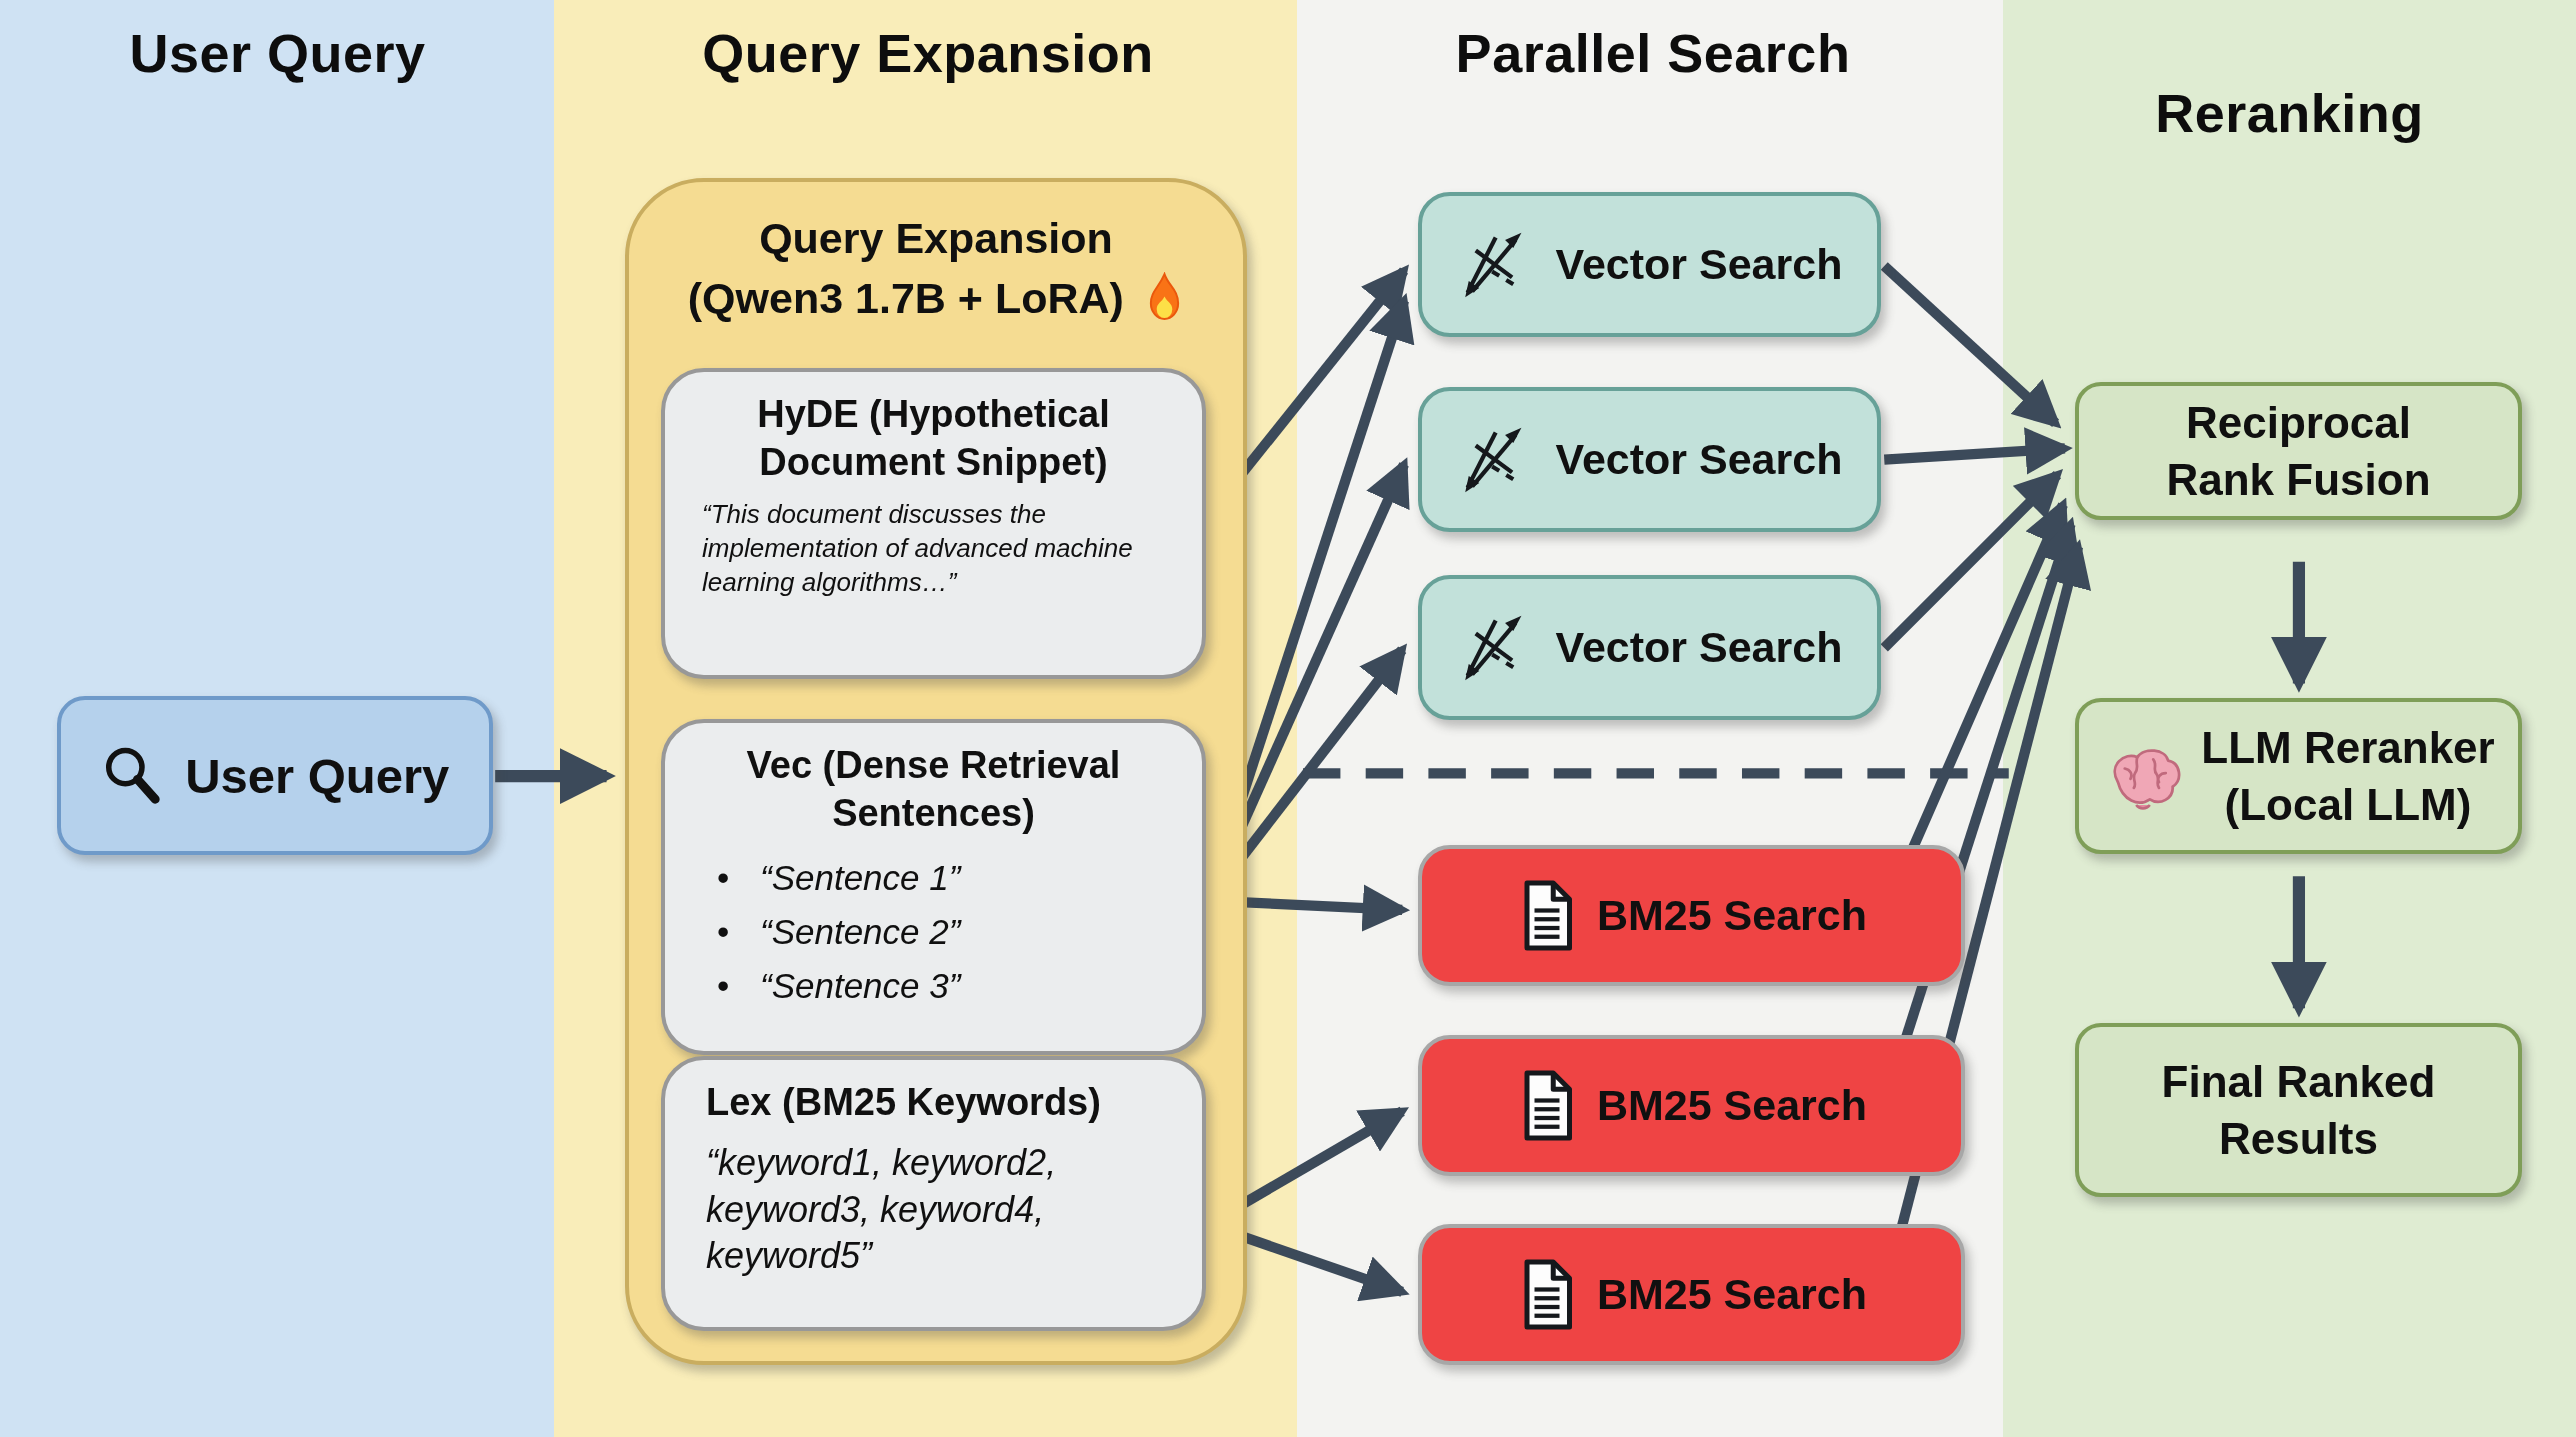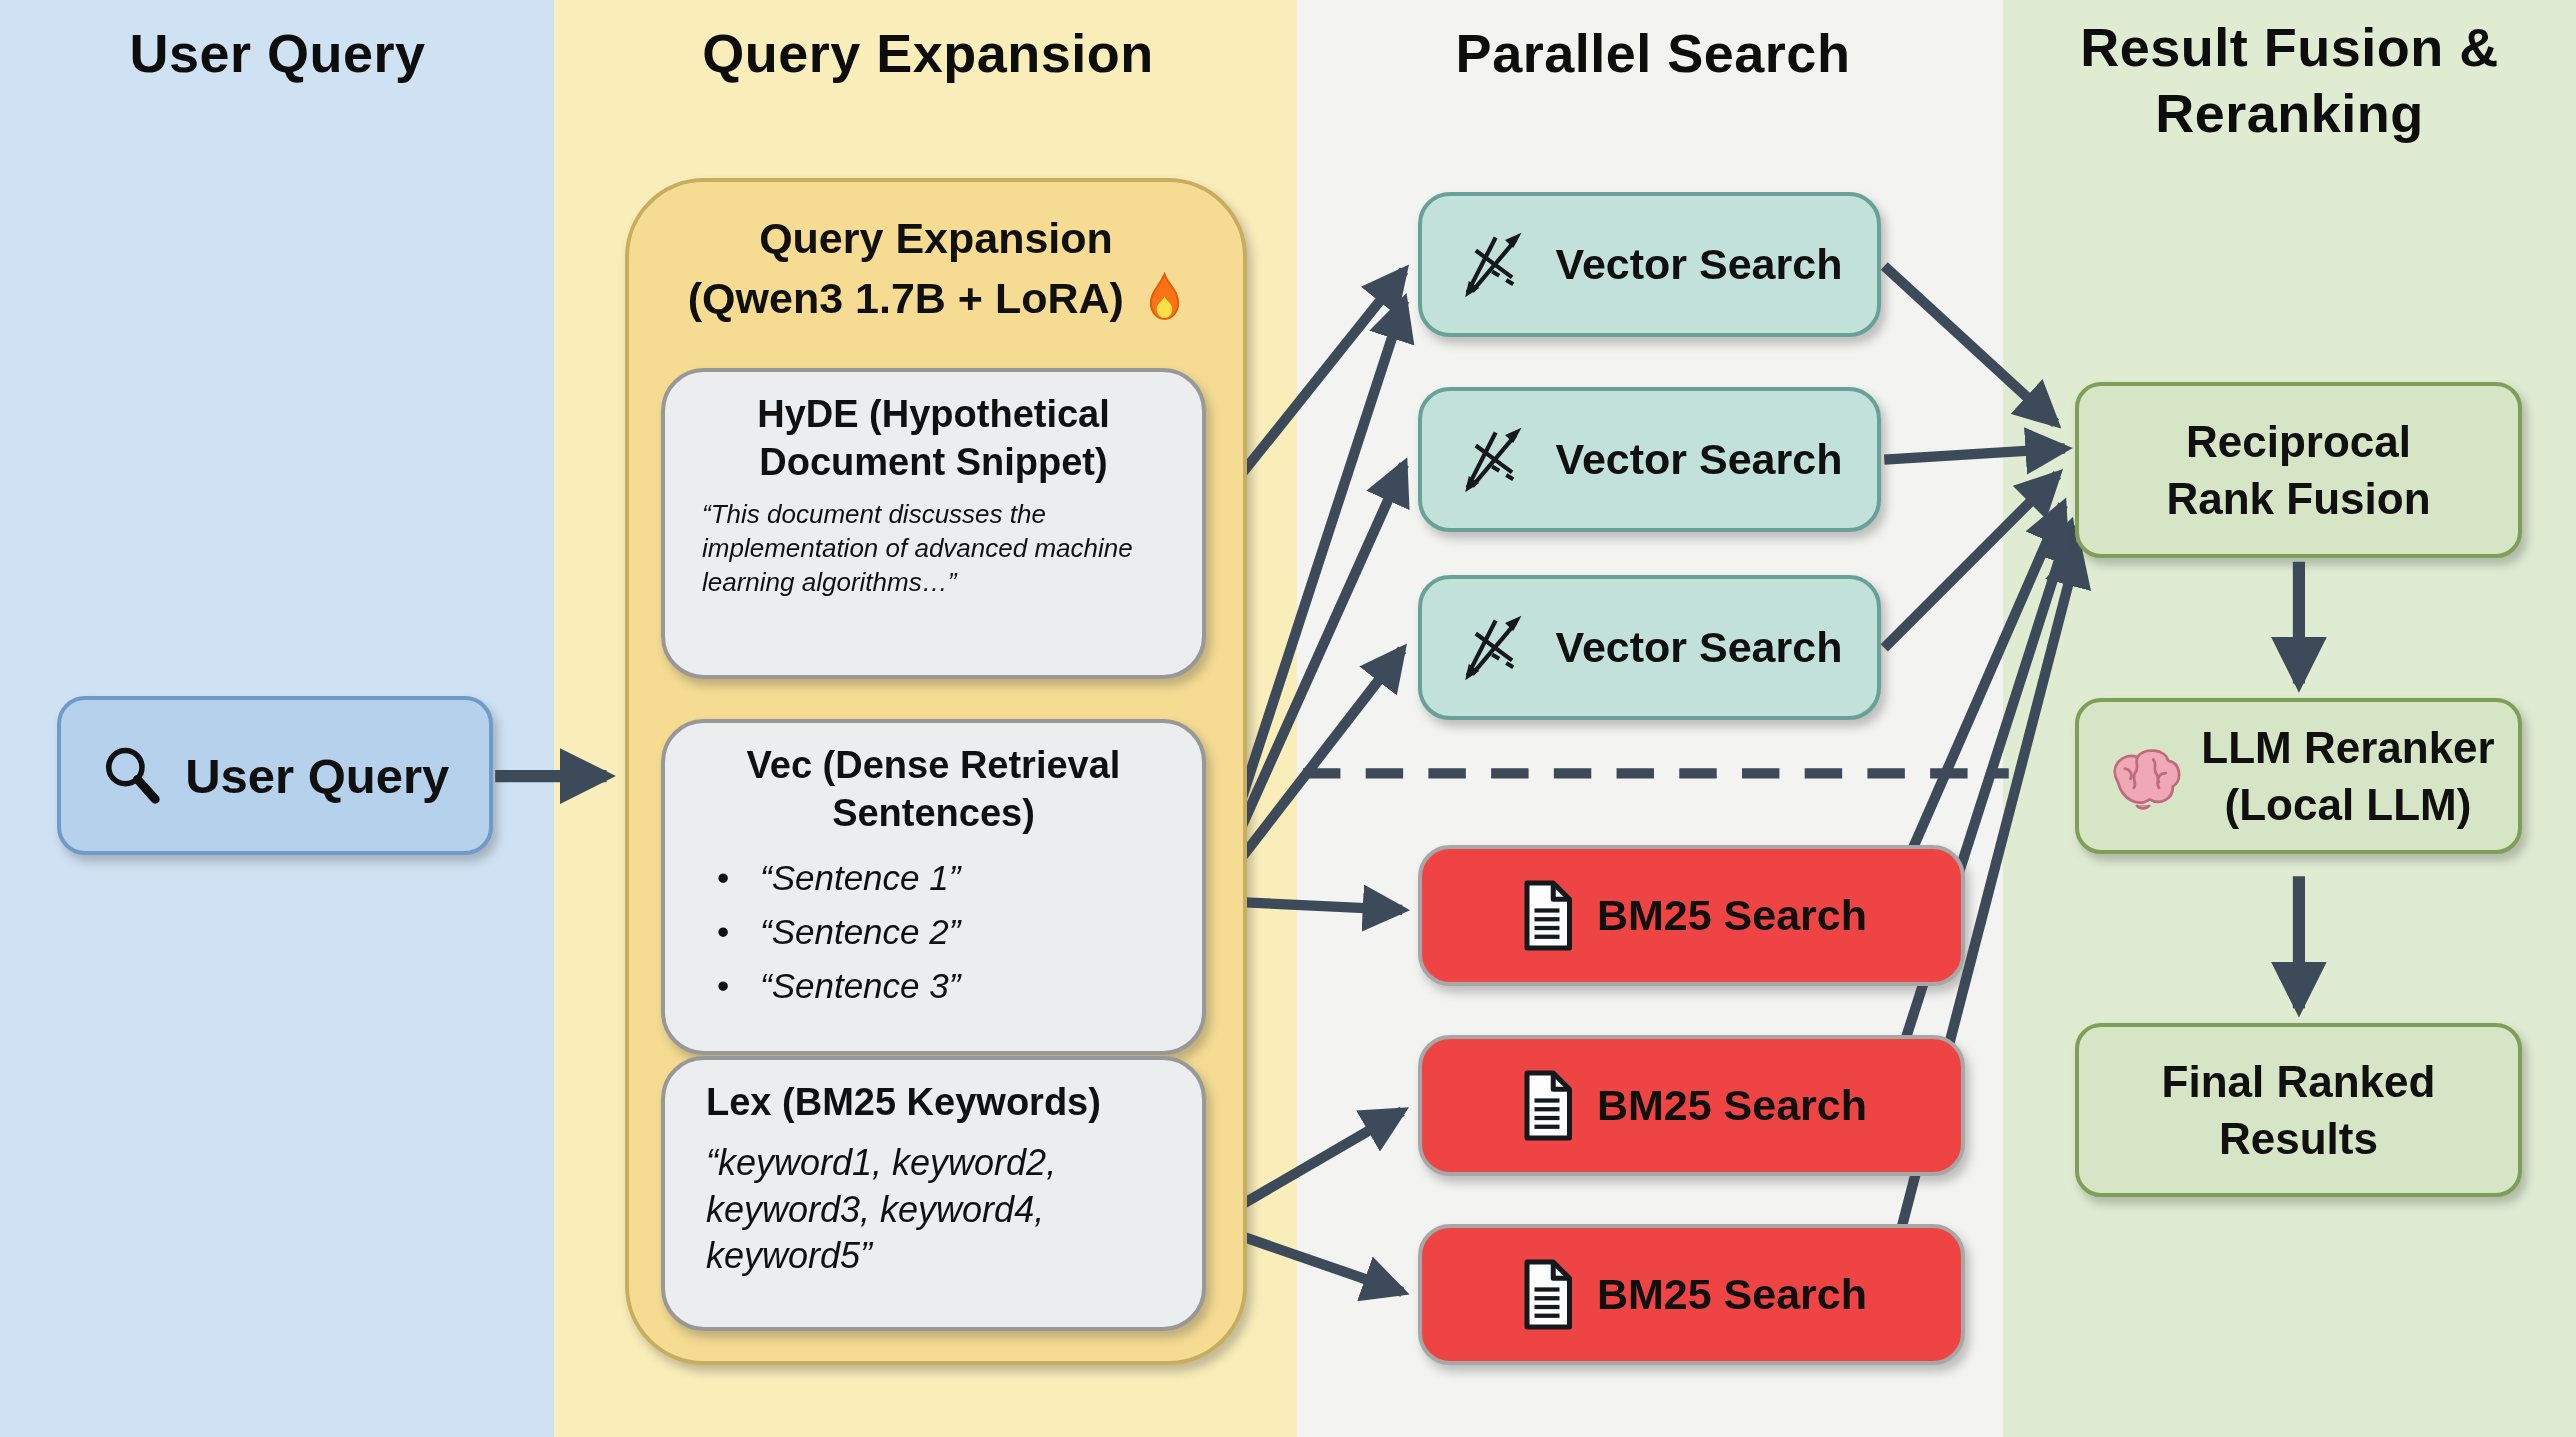--- a/index.html
+++ b/index.html
@@ -62,39 +62,39 @@
   #vs-1{top:192px;} #vs-2{top:387px;} #vs-3{top:575px;}
   #bm-1{top:845px;} #bm-2{top:1035px;} #bm-3{top:1224px;}
   .node-label{font-weight:bold;font-size:43px;}
 
   .green-node{
     left:2075px;width:447px;border-radius:26px;
     background:#d6e5c6;border:4.7px solid #7f9e58;
     display:flex;align-items:center;justify-content:center;
     text-align:center;font-weight:bold;font-size:44px;line-height:1.3;
   }
-  #rrf-box{top:382px;height:176px;}
+  #rrf-box{top:382px;height:138px;}
   #llm-box{top:698px;height:156px;gap:17px;}
   #final-box{top:1023px;height:174px;}
 </style>
 </head>
 <body>
 
 <div id="canvas">
 
   <div class="col" id="col-user"></div>
   <div class="col" id="col-qe"></div>
   <div class="col" id="col-parallel"></div>
   <div class="col" id="col-fusion"></div>
 
   <div class="hdr" style="left:34px;top:20.6px;width:487px;">User Query</div>
   <div class="hdr" style="left:638px;top:20.6px;width:580px;">Query Expansion</div>
   <div class="hdr" style="left:1363px;top:20.6px;width:580px;">Parallel Search</div>
   <div class="hdr" style="left:2018px;top:15px;width:543px;">
-    <span>Result Fusion &amp;</span><br>
+    <br>
     <span>Reranking</span>
   </div>
 
   <svg class="overlay" width="2576" height="1438" viewBox="0 0 2752 1536">
     <defs>
       <marker id="ah" viewBox="0 0 12 12" refX="10" refY="6" markerWidth="4.6" markerHeight="4.6" orient="auto-start-reverse">
         <path d="M0,0 L12,6 L0,12 z" fill="#3c4a5a"></path>
       </marker>
     </defs>
 

